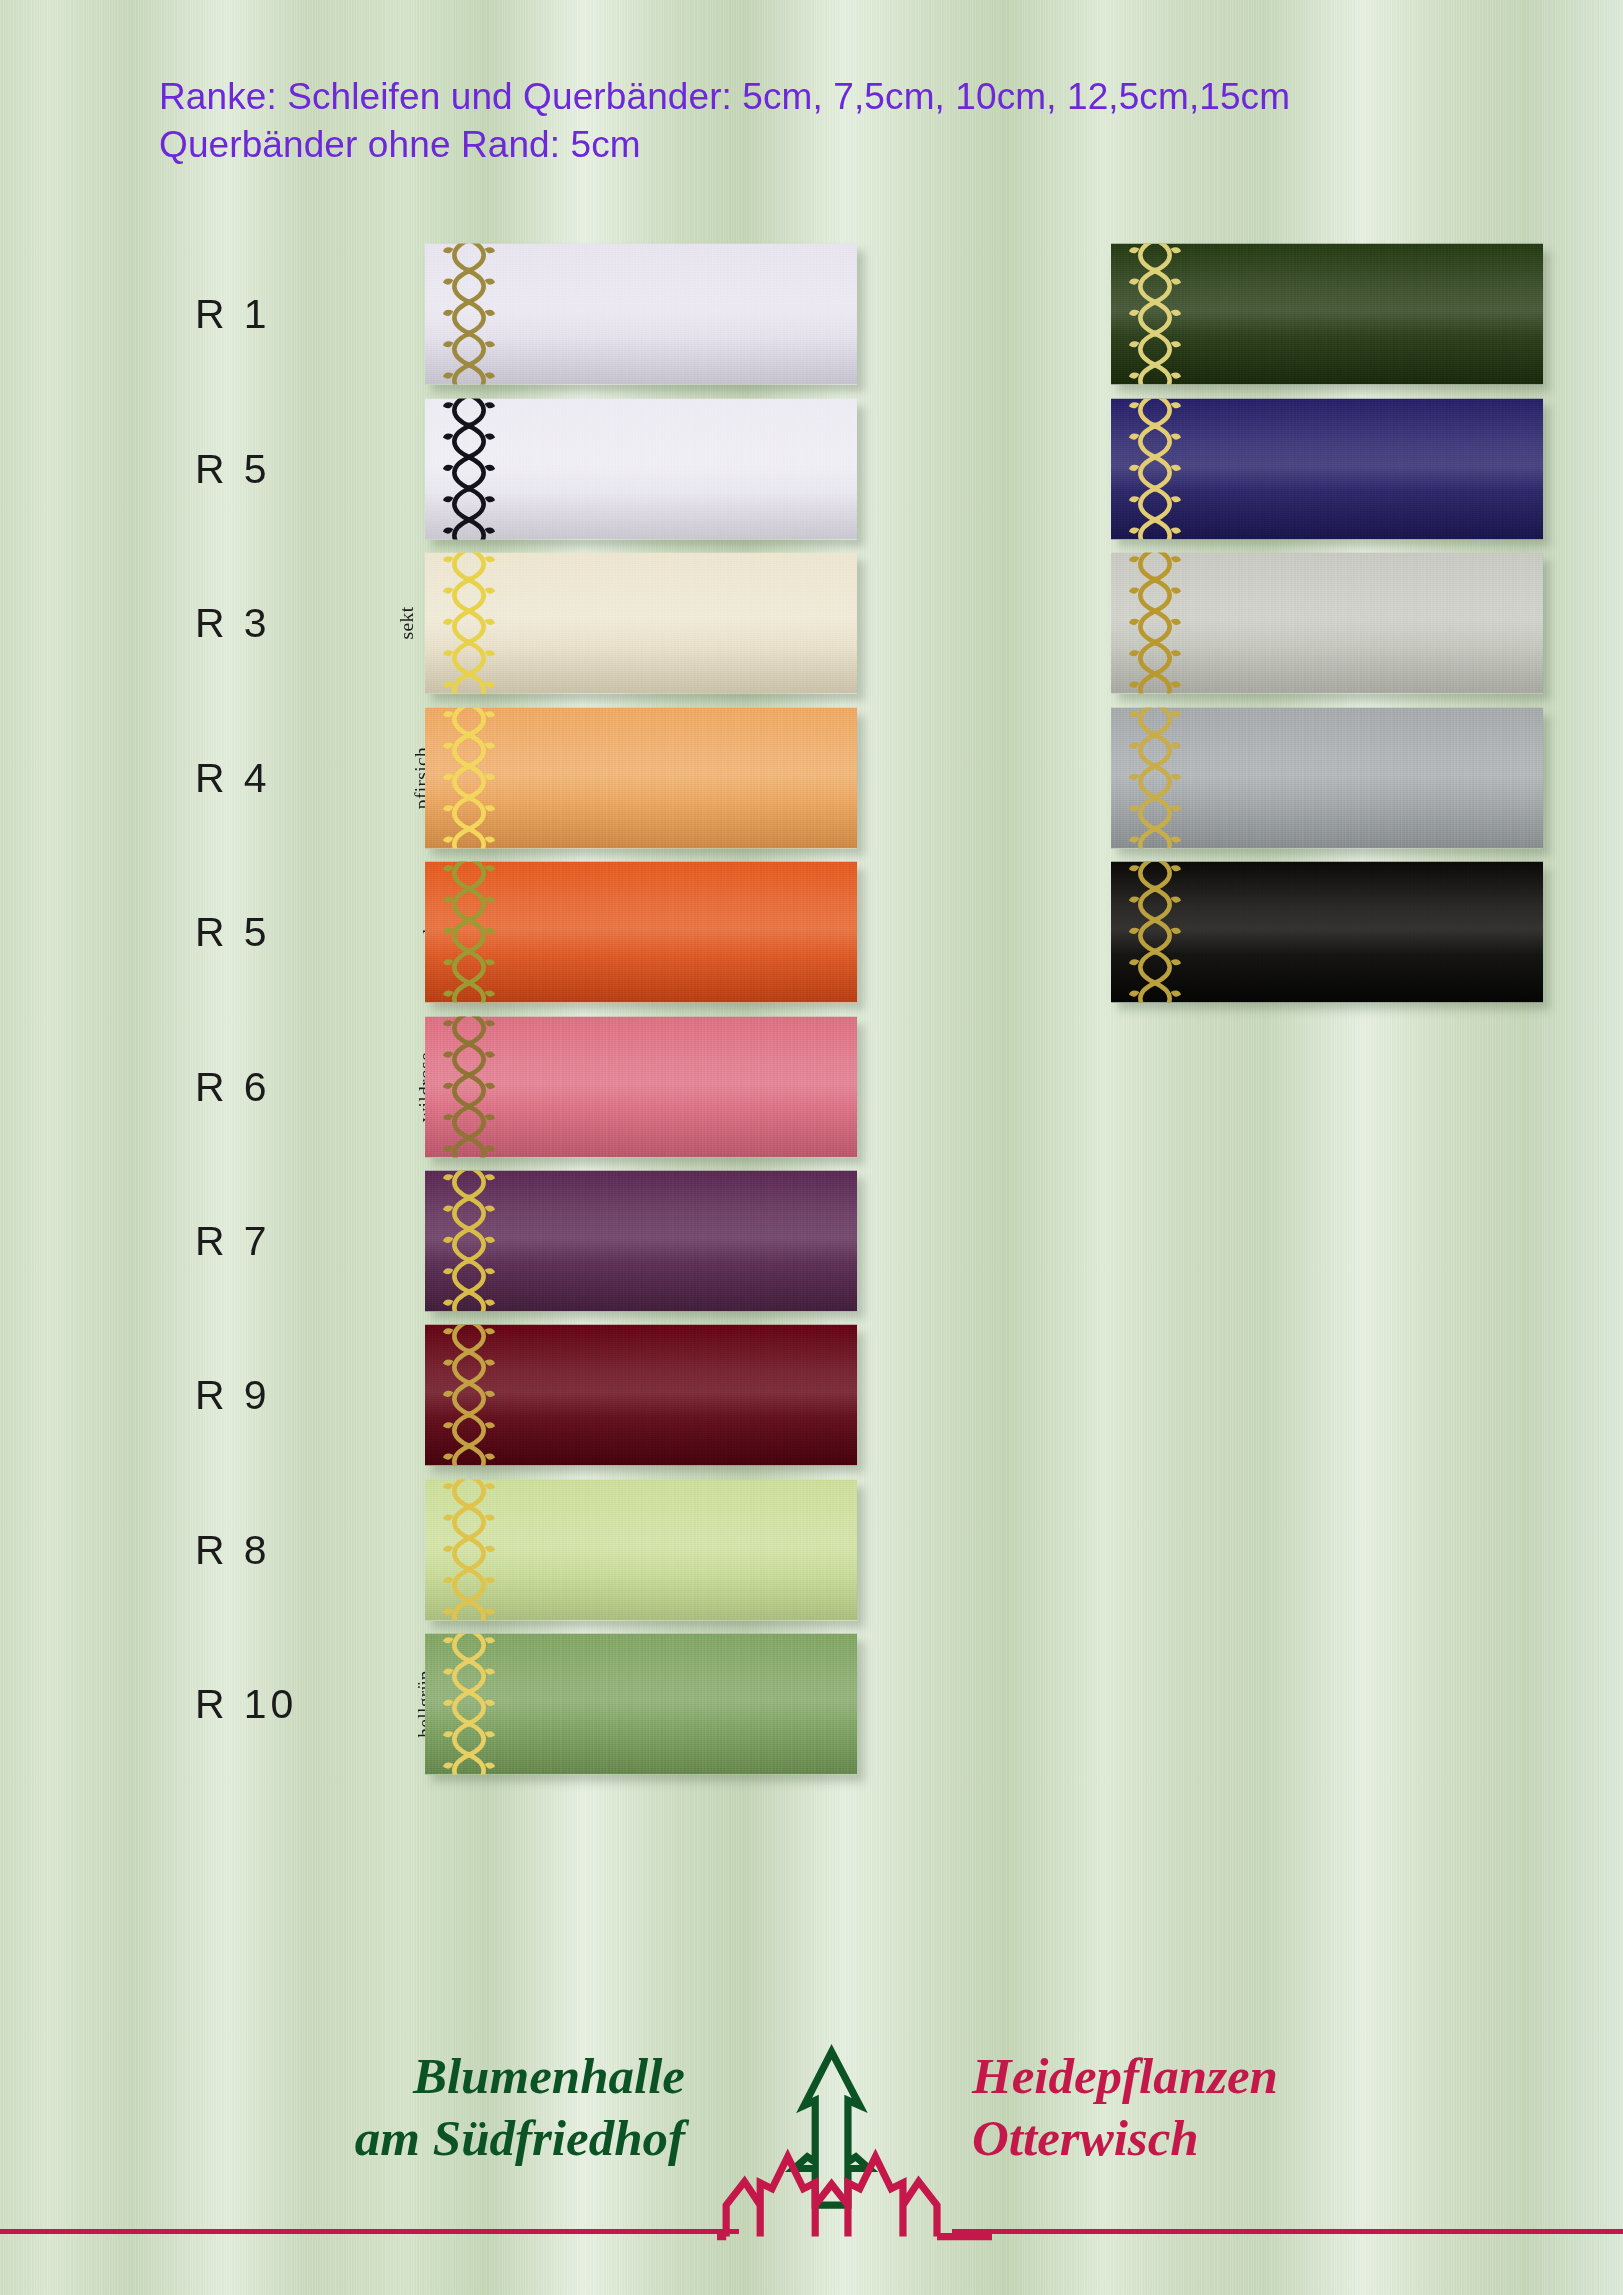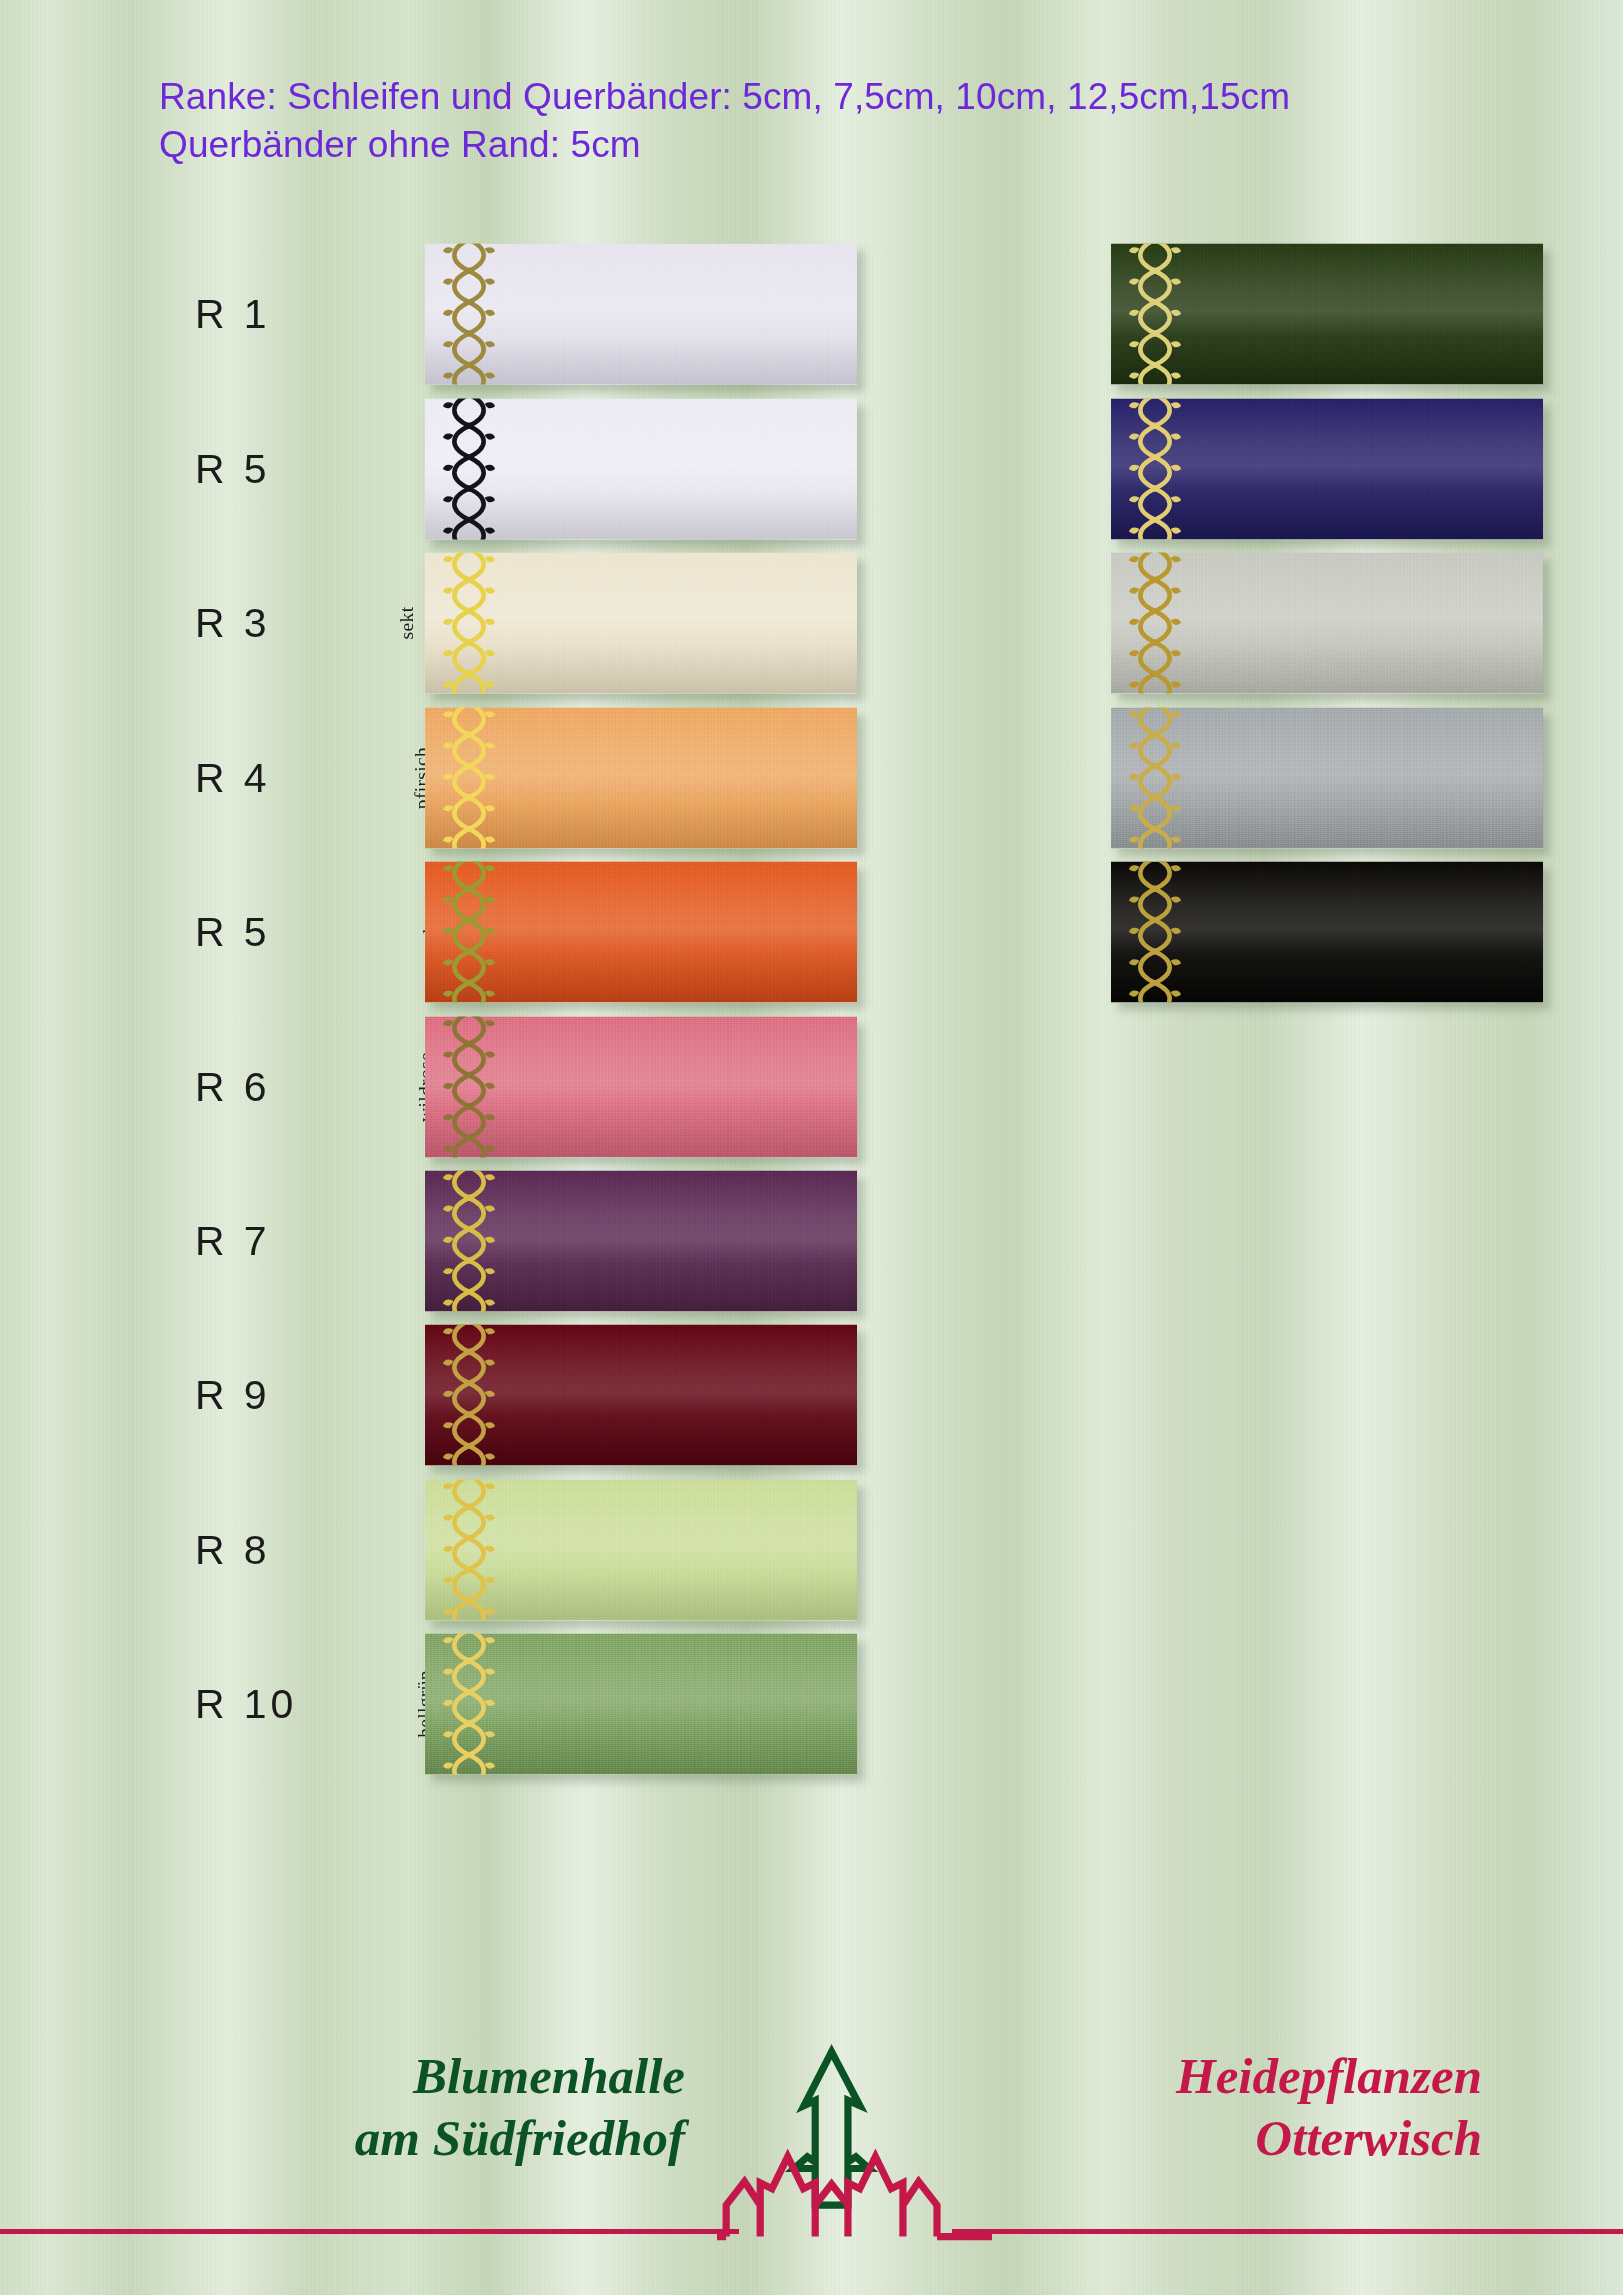--- a/index.html
+++ b/index.html
@@ -187,21 +187,21 @@
     font-weight: bold;
     color: #0b5224;
     font-size: 51px;
     line-height: 1.22;
   }
   .logo-right {
     position: absolute;
     right: 141px;
     top: 31px;
     width: 510px;
-    text-align: right;
+    text-align: left;
     font-family: "Liberation Serif", serif;
     font-style: italic;
     font-weight: bold;
     color: #c4184a;
     font-size: 51px;
     line-height: 1.22;
   }
   .church {
     position: absolute;
     left: 717px;

